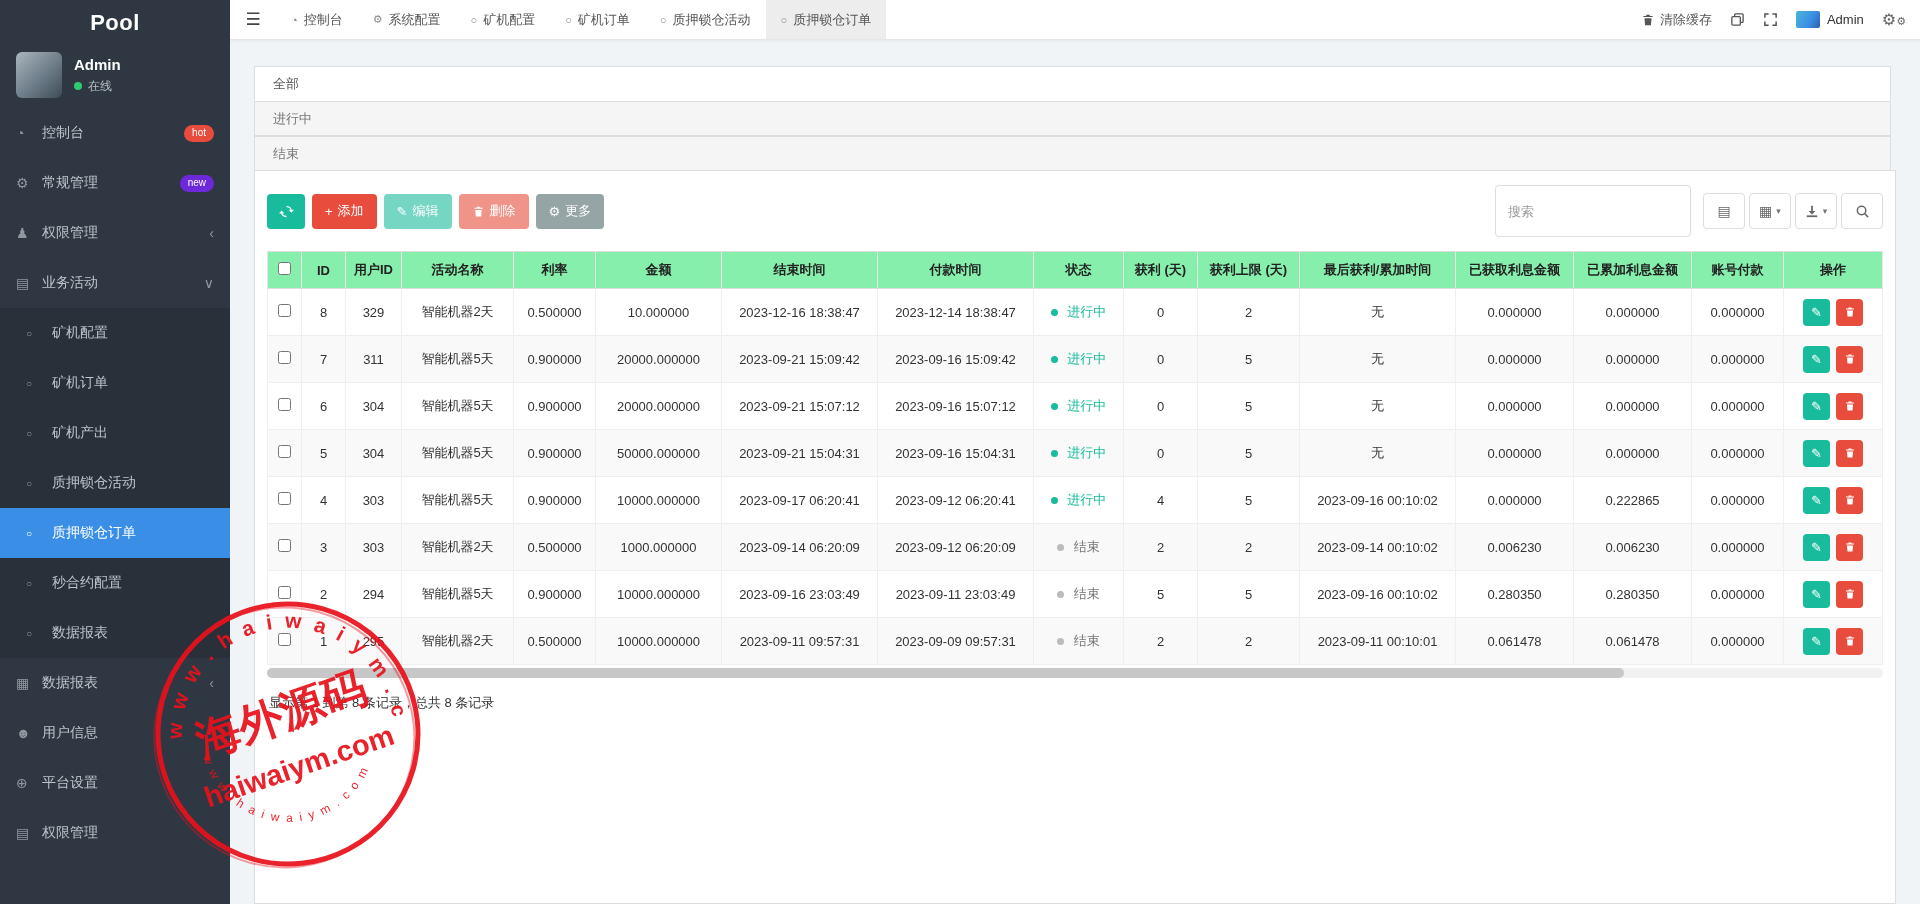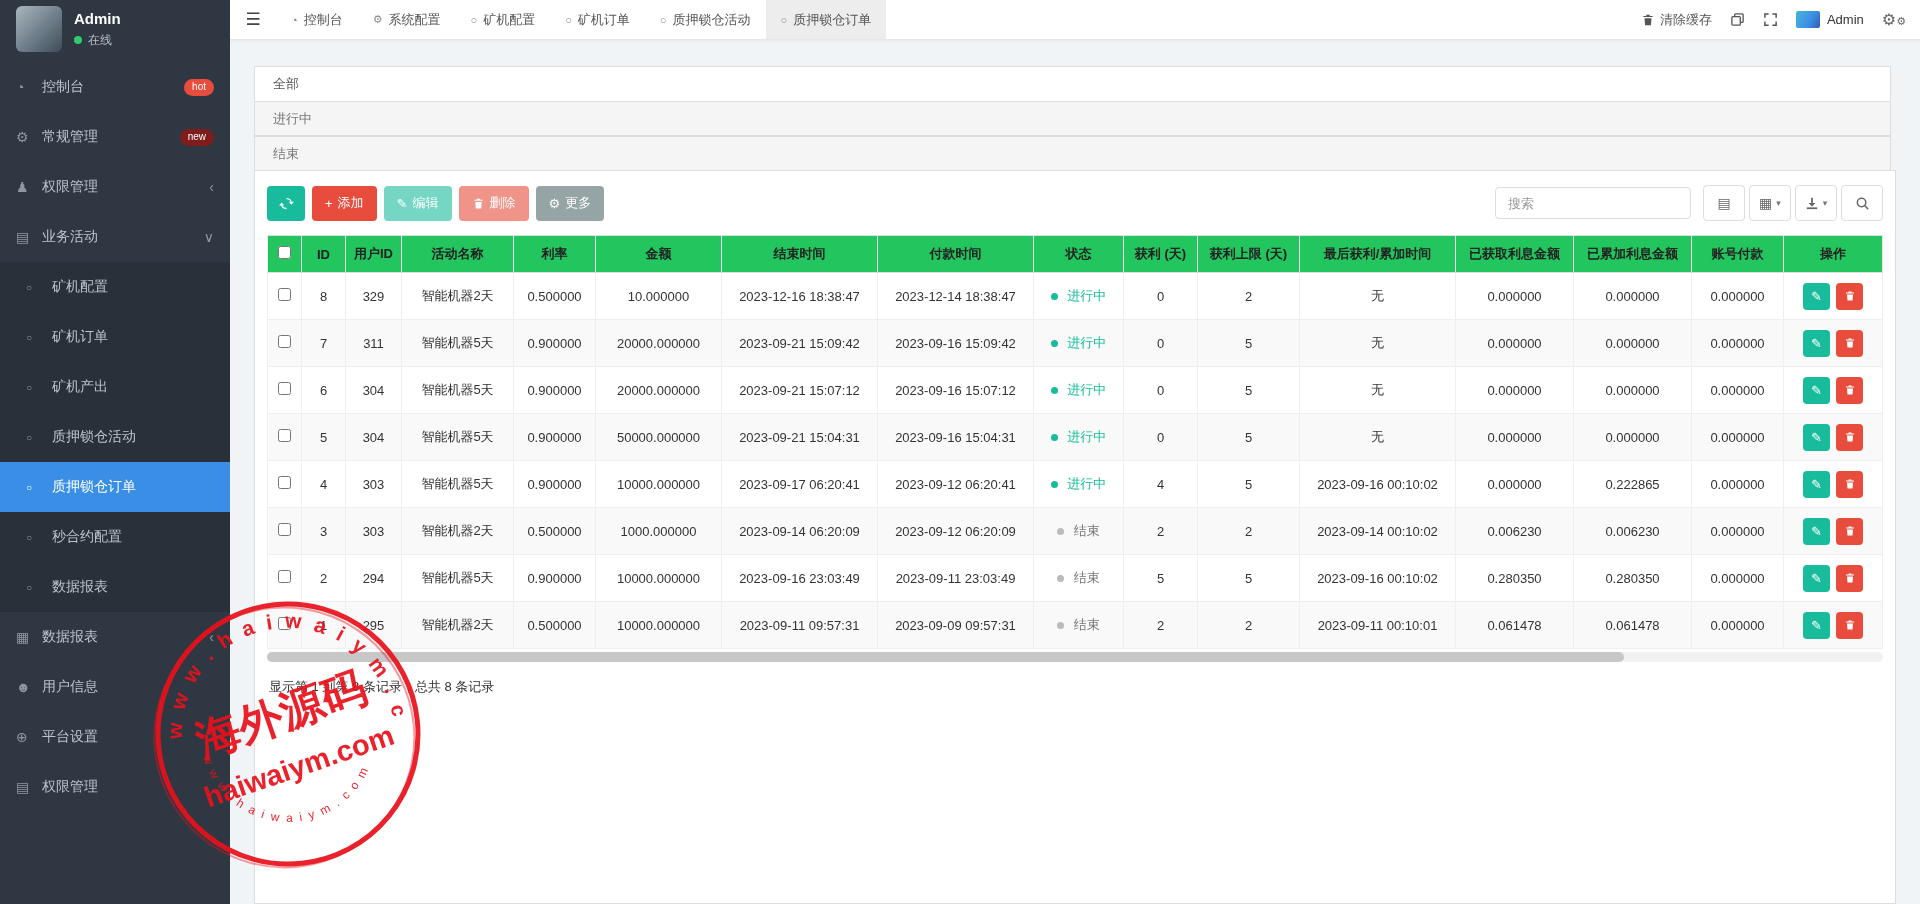--- a/index.html
+++ b/index.html
@@ -27,21 +27,21 @@
   .side-item { height:50px; display:flex; align-items:center; padding:0 16px;
     color:#bdc3cb; font-size:14px; cursor:pointer; }
   .side-item .s-icon { width:26px; font-size:14px; color:#8f979f; flex:0 0 26px; }
   .side-item.sub { background:#29303a; padding-left:26px; }
   .side-item.sub .s-icon { font-size:10px; }
   .side-item.active { background:#3a8ee6; color:#fff; }
   .side-item.active .s-icon { color:#fff; }
   .s-badge { margin-left:auto; font-size:10px; line-height:1; color:#fff;
     padding:3px 8px 4px; border-radius:9px; }
   .s-badge.hot { background:#e74c3c; }
-  .s-badge.new { background:#7f1d1d; }
+  .s-badge.new { background:#6d28d9; }
   .s-chevron { margin-left:auto; color:#8f979f; font-size:14px; }
   .s-badge:empty, .s-chevron:empty { display:none; }
 
   
   .topbar { position:absolute; left:230px; right:0; top:0; height:40px; background:#fff;
     border-bottom:1px solid #e6e6e6; box-shadow:0 1px 3px rgba(0,0,0,.06);
     display:flex; align-items:stretch; z-index:4; }
   .hamburger { width:46px; display:flex; align-items:center; justify-content:center;
     font-size:17px; color:#444; cursor:pointer; }
   .ttabs { display:flex; align-items:stretch; }
@@ -76,33 +76,33 @@
     font-family:inherit; }
   .btn .bi { margin-right:5px; font-size:13px; }
   .btn svg { margin-right:5px; }
   .btn.icon-only { width:38px; justify-content:center; padding:0; }
   .btn.icon-only svg { margin:0; }
   .btn.teal { background:#18bc9c; }
   .btn.red { background:#e74c3c; }
   .btn.gray { background:#95a5a6; }
   .btn.disabled { opacity:.6; cursor:default; }
   .toolbar-right { display:flex; align-items:center; }
-  .toolbar-right input { width:196px; height:32px; border:1px solid #ddd; border-radius:4px;
+  .toolbar-right input { width:196px; height:52px; border:1px solid #ddd; border-radius:4px;
     font-size:13px; padding:0 12px; outline:none; color:#ef4444; margin-right:8px; font-family:inherit; }
   .toolbar-right input::placeholder { color:#999; }
   .vbtn { height:36px; min-width:42px; background:#fff; border:1px solid #ddd; border-radius:4px;
     color:#666; font-size:14px; display:flex; align-items:center; justify-content:center;
     margin-left:4px; cursor:pointer; font-family:inherit; }
   .vbtn .caret { font-size:9px; margin-left:4px; color:#777; }
 
   
   table.dtable { width:100%; border-collapse:collapse; table-layout:fixed; }
   .dtable th { height:37px; font-size:13px; font-weight:bold; color:#222; text-align:center;
     border:1px solid #e8e8e8; border-top:1px solid #ddd; border-bottom:1px solid #ddd;
-    background:#22c55e; padding:0 2px; overflow:hidden; white-space:nowrap; }
+    background:#86efac; padding:0 2px; overflow:hidden; white-space:nowrap; }
   .dtable td { height:47px; font-size:13px; color:#333; text-align:center;
     border:1px solid #efefef; padding:0 2px; overflow:hidden; white-space:nowrap; }
   .dtable tbody tr:nth-child(even) { background:#f9f9f9; }
   .status-dot { display:inline-block; width:7px; height:7px; border-radius:50%;
     background:#bbb; margin-right:6px; vertical-align:middle; }
   .status-dot.running { background:#18bc9c; }
   .status-text { vertical-align:middle; color:#777; }
   .status-text.running { color:#18bc9c; }
   .actions { display:flex; align-items:center; justify-content:center; }
   .act { width:27px; height:27px; border:none; border-radius:4px; color:#fff; cursor:pointer;
@@ -115,20 +115,21 @@
   .tfooter { font-size:13px; color:#333; padding:16px 2px; }
 
   
   .stamp { position:absolute; left:150px; top:596px; z-index:50; opacity:.93;
     transform:rotate(-6deg); pointer-events:none; }
 </style>
 </head>
 <body>
 
 <aside class="sidebar">
+  <div class="brand">Pool</div>
   <div class="userbox">
     <div class="avatar"></div>
     <div class="userinfo">
       <div class="username">Admin</div>
       <div class="userstatus">
         <span class="online-dot"></span>
         <span>在线</span>
       </div>
     </div>
   </div>

